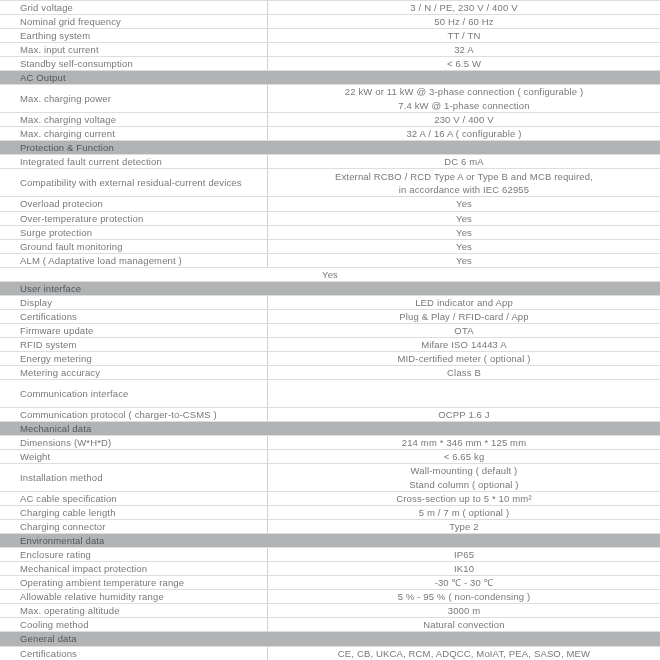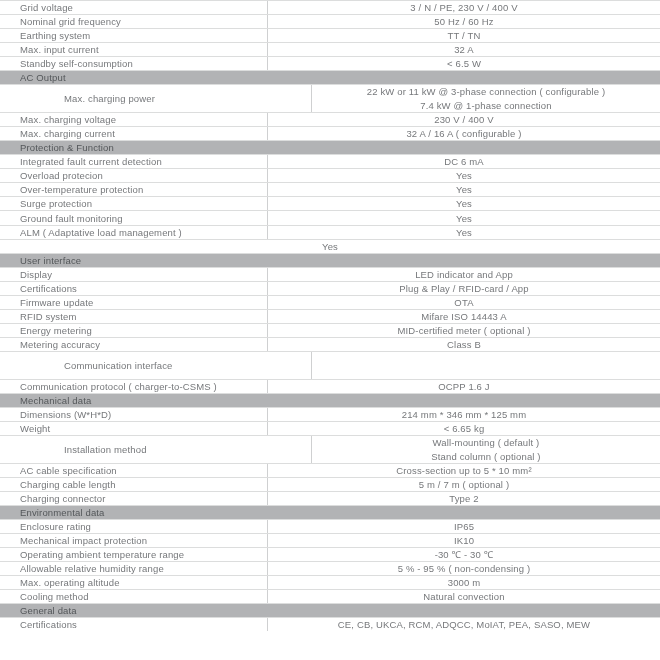--- a/index.html
+++ b/index.html
@@ -15,21 +15,21 @@
     --row-border: #dcdddd;
   }
   .spec-table { width: 660px; height: 660px; }
   .row {
     display: flex; width: 100%;
     height: var(--u);
     border-top: 1px solid var(--row-border);
     font-size: 9.5px; letter-spacing: 0.15px;
     color: var(--row-text);
   }
-  .row.double { height: calc(var(--u) * 2); padding-left: 44px; }
+  .row.double { height: calc(var(--u) * 2); }
   .cell-label {
     width: 268px; flex: none;
     display: flex; align-items: center;
     padding-left: 20px; padding-right: 6px;
     border-right: 1px solid var(--divider);
     white-space: nowrap; overflow: hidden;
   }
   .cell-value {
     flex: 1 1 auto;
     display: flex; flex-direction: column; justify-content: center;
@@ -107,20 +107,27 @@
     </div>
     <div class="row section">
       <span class="section-label">Protection &amp; Function</span>
     </div>
     <div class="row single">
       <div class="cell-label">Integrated fault current detection</div>
       <div class="cell-value">
         <div class="value-line">DC 6 mA</div>
       </div>
     </div>
+    <div class="row double">
+      <div class="cell-label">Compatibility with external residual-current devices</div>
+      <div class="cell-value">
+        <div class="value-line">External RCBO / RCD Type A or Type B and MCB required,</div>
+        <div class="value-line">in accordance with IEC 62955</div>
+      </div>
+    </div>
     <div class="row single">
       <div class="cell-label">Overload protecion</div>
       <div class="cell-value">
         <div class="value-line">Yes</div>
       </div>
     </div>
     <div class="row single">
       <div class="cell-label">Over-temperature protection</div>
       <div class="cell-value">
         <div class="value-line">Yes</div>

